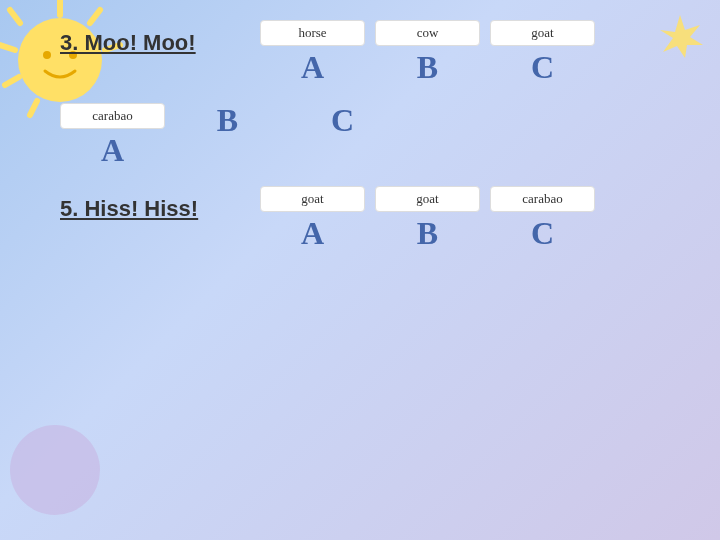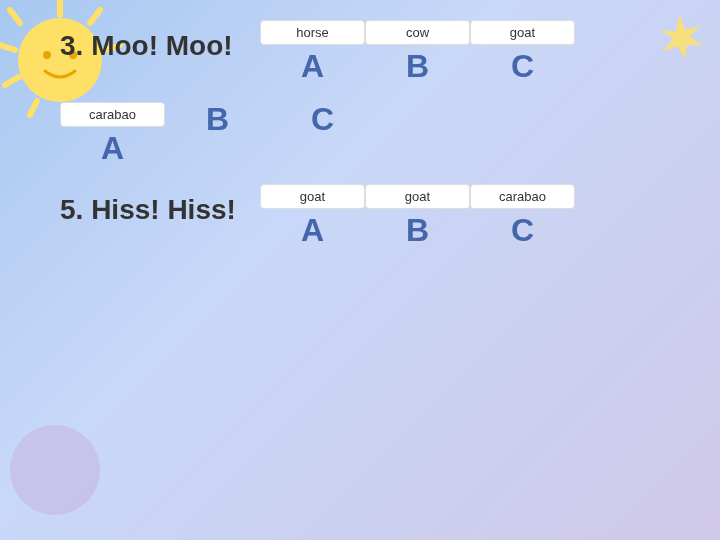--- a/index.html
+++ b/index.html
@@ -21,29 +21,32 @@
       bottom: 20px;
     }
 
     .question-row {
       display: flex;
       align-items: flex-start;
       margin-bottom: 18px;
     }
 
     .question-label {
-      font-size: 28px;
+      font-size: 22px;
       font-weight: bold;
       color: #333;
       min-width: 200px;
       padding-top: 10px;
+      text-decoration: underline;
     }
 
     .options-grid {
       display: flex;
+      gap: 10px;
+      font-family: Liberation Serif, serif;
     }
 
     .option-cell {
       display: flex;
       flex-direction: column;
       align-items: center;
       width: 105px;
     }
 
     .option-label-box {

